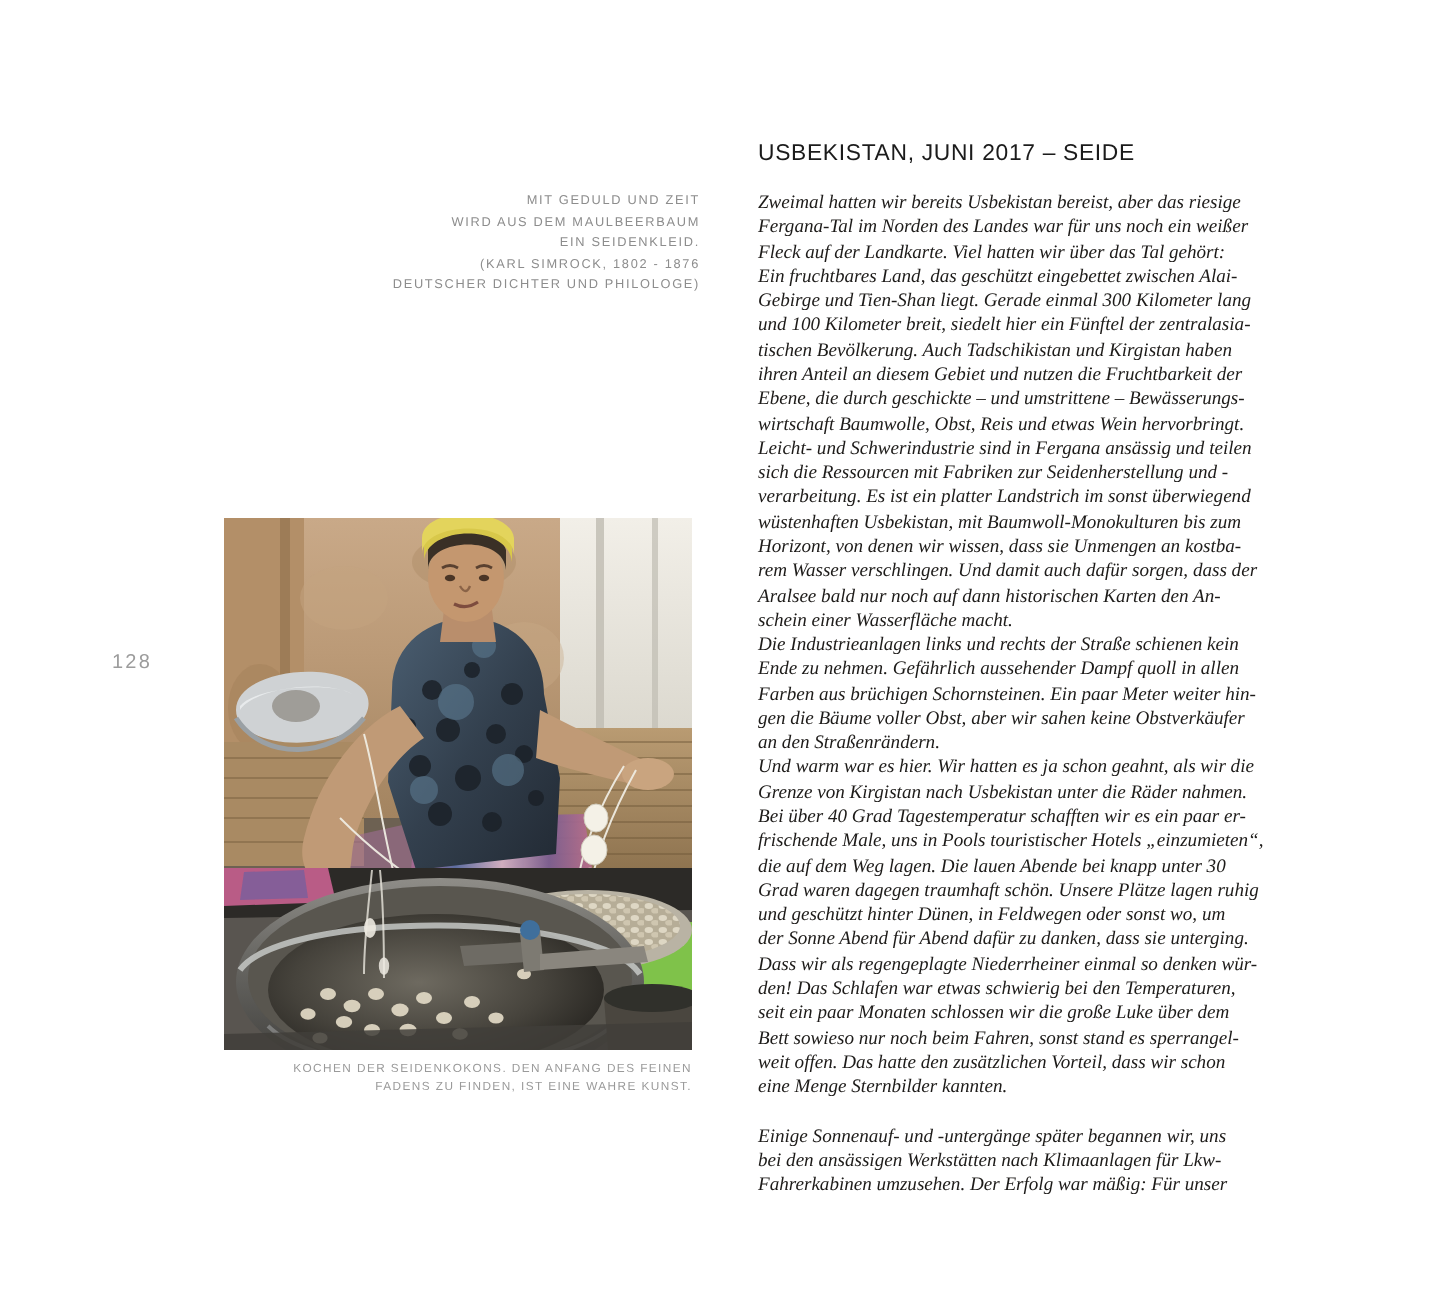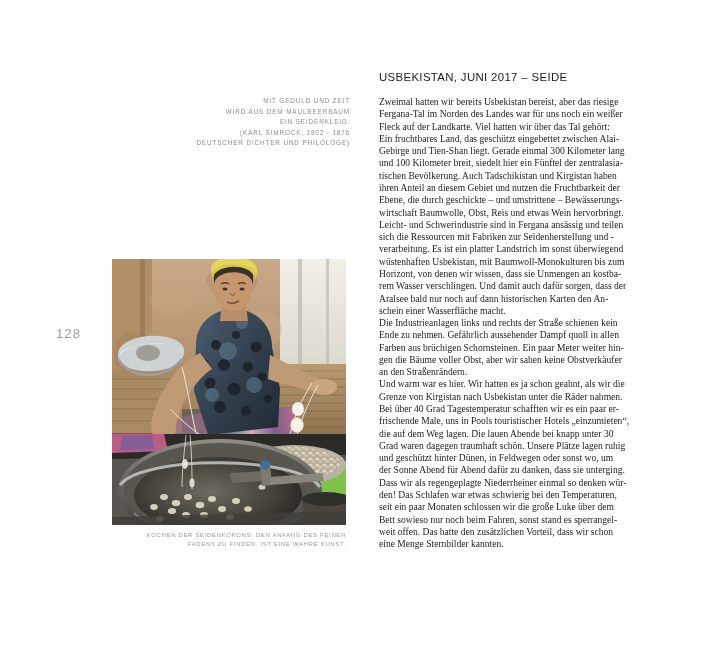--- a/index.html
+++ b/index.html
@@ -47,21 +47,21 @@
   .epigraph .attrib {
     margin-top: 11px;
   }
   .epigraph .attrib .attrib-line { display: block; white-space: nowrap; }
 
   .folio {
     position: absolute;
     left: 56px;
     top: 326px;
     font-family: "Liberation Sans", sans-serif;
-    font-size: 13px;
+    font-size: 10px;
     letter-spacing: 1.1px;
     color: #9c9c9c;
   }
 
   
   .photo {
     position: absolute;
     left: 112px;
     top: 259px;
     width: 234px;
@@ -108,20 +108,21 @@
     position: absolute;
     left: 16px;
     top: 96px;
     width: 288px;
     font-family: "Liberation Serif", serif;
     font-size: 9.55px;
     line-height: 12.28px;
     color: #1d1b19;
     text-align: left;
     hyphens: none;
+    font-style: italic;
   }
   .article-body p {
     margin: 0;
     white-space: pre-line;
   }
   .article-body p.gap-before {
     margin-top: 12.3px;
   }
 </style>
 </head>
@@ -393,16 +394,19 @@
 die auf dem Weg lagen. Die lauen Abende bei knapp unter 30
 Grad waren dagegen traumhaft schön. Unsere Plätze lagen ruhig
 und geschützt hinter Dünen, in Feldwegen oder sonst wo, um
 der Sonne Abend für Abend dafür zu danken, dass sie unterging.
 Dass wir als regengeplagte Niederrheiner einmal so denken wür-
 den! Das Schlafen war etwas schwierig bei den Temperaturen,
 seit ein paar Monaten schlossen wir die große Luke über dem
 Bett sowieso nur noch beim Fahren, sonst stand es sperrangel-
 weit offen. Das hatte den zusätzlichen Vorteil, dass wir schon
 eine Menge Sternbilder kannten.</p>
+      <p class="gap-before">Einige Sonnenauf- und -untergänge später begannen wir, uns
+bei den ansässigen Werkstätten nach Klimaanlagen für Lkw-
+Fahrerkabinen umzusehen. Der Erfolg war mäßig: Für unser</p>
     </div>
   </div>
 
 </div>
 
 </body></html>

